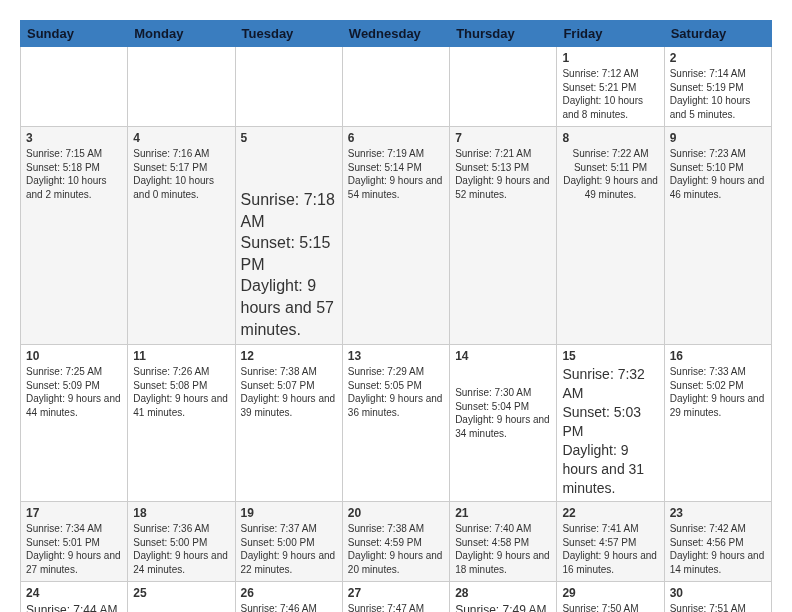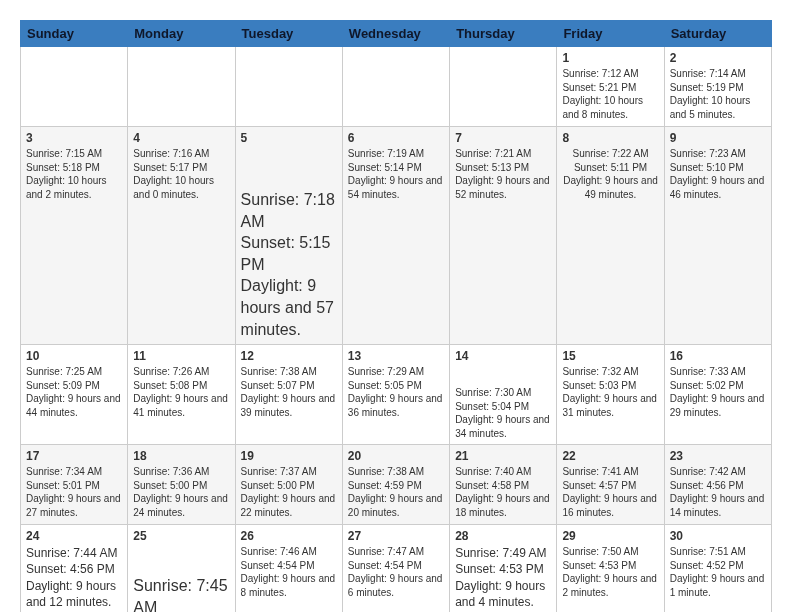--- a/index.html
+++ b/index.html
@@ -180,21 +180,21 @@
 Daylight: 9 hours and 36 minutes.</div>
           </td>
           <td>
             <span class="day-number">14</span>
             <div style="white-space: pre-line; font-size: 10px; line-height: 1.35; margin-top: 23px;">Sunrise: 7:30 AM
 Sunset: 5:04 PM
 Daylight: 9 hours and 34 minutes.</div>
           </td>
           <td>
             <span class="day-number">15</span>
-            <div style="white-space: pre-line; font-size: 10px; line-height: 1.35;">Sunrise: 7:32 AM
+            <div style="white-space: pre-line; font-size: 14px; line-height: 1.35;">Sunrise: 7:32 AM
 Sunset: 5:03 PM
 Daylight: 9 hours and 31 minutes.</div>
           </td>
           <td>
             <span class="day-number">16</span>
             <div style="white-space: pre-line; font-size: 10px; line-height: 1.35;">Sunrise: 7:33 AM
 Sunset: 5:02 PM
 Daylight: 9 hours and 29 minutes.</div>
           </td>
         </tr>

